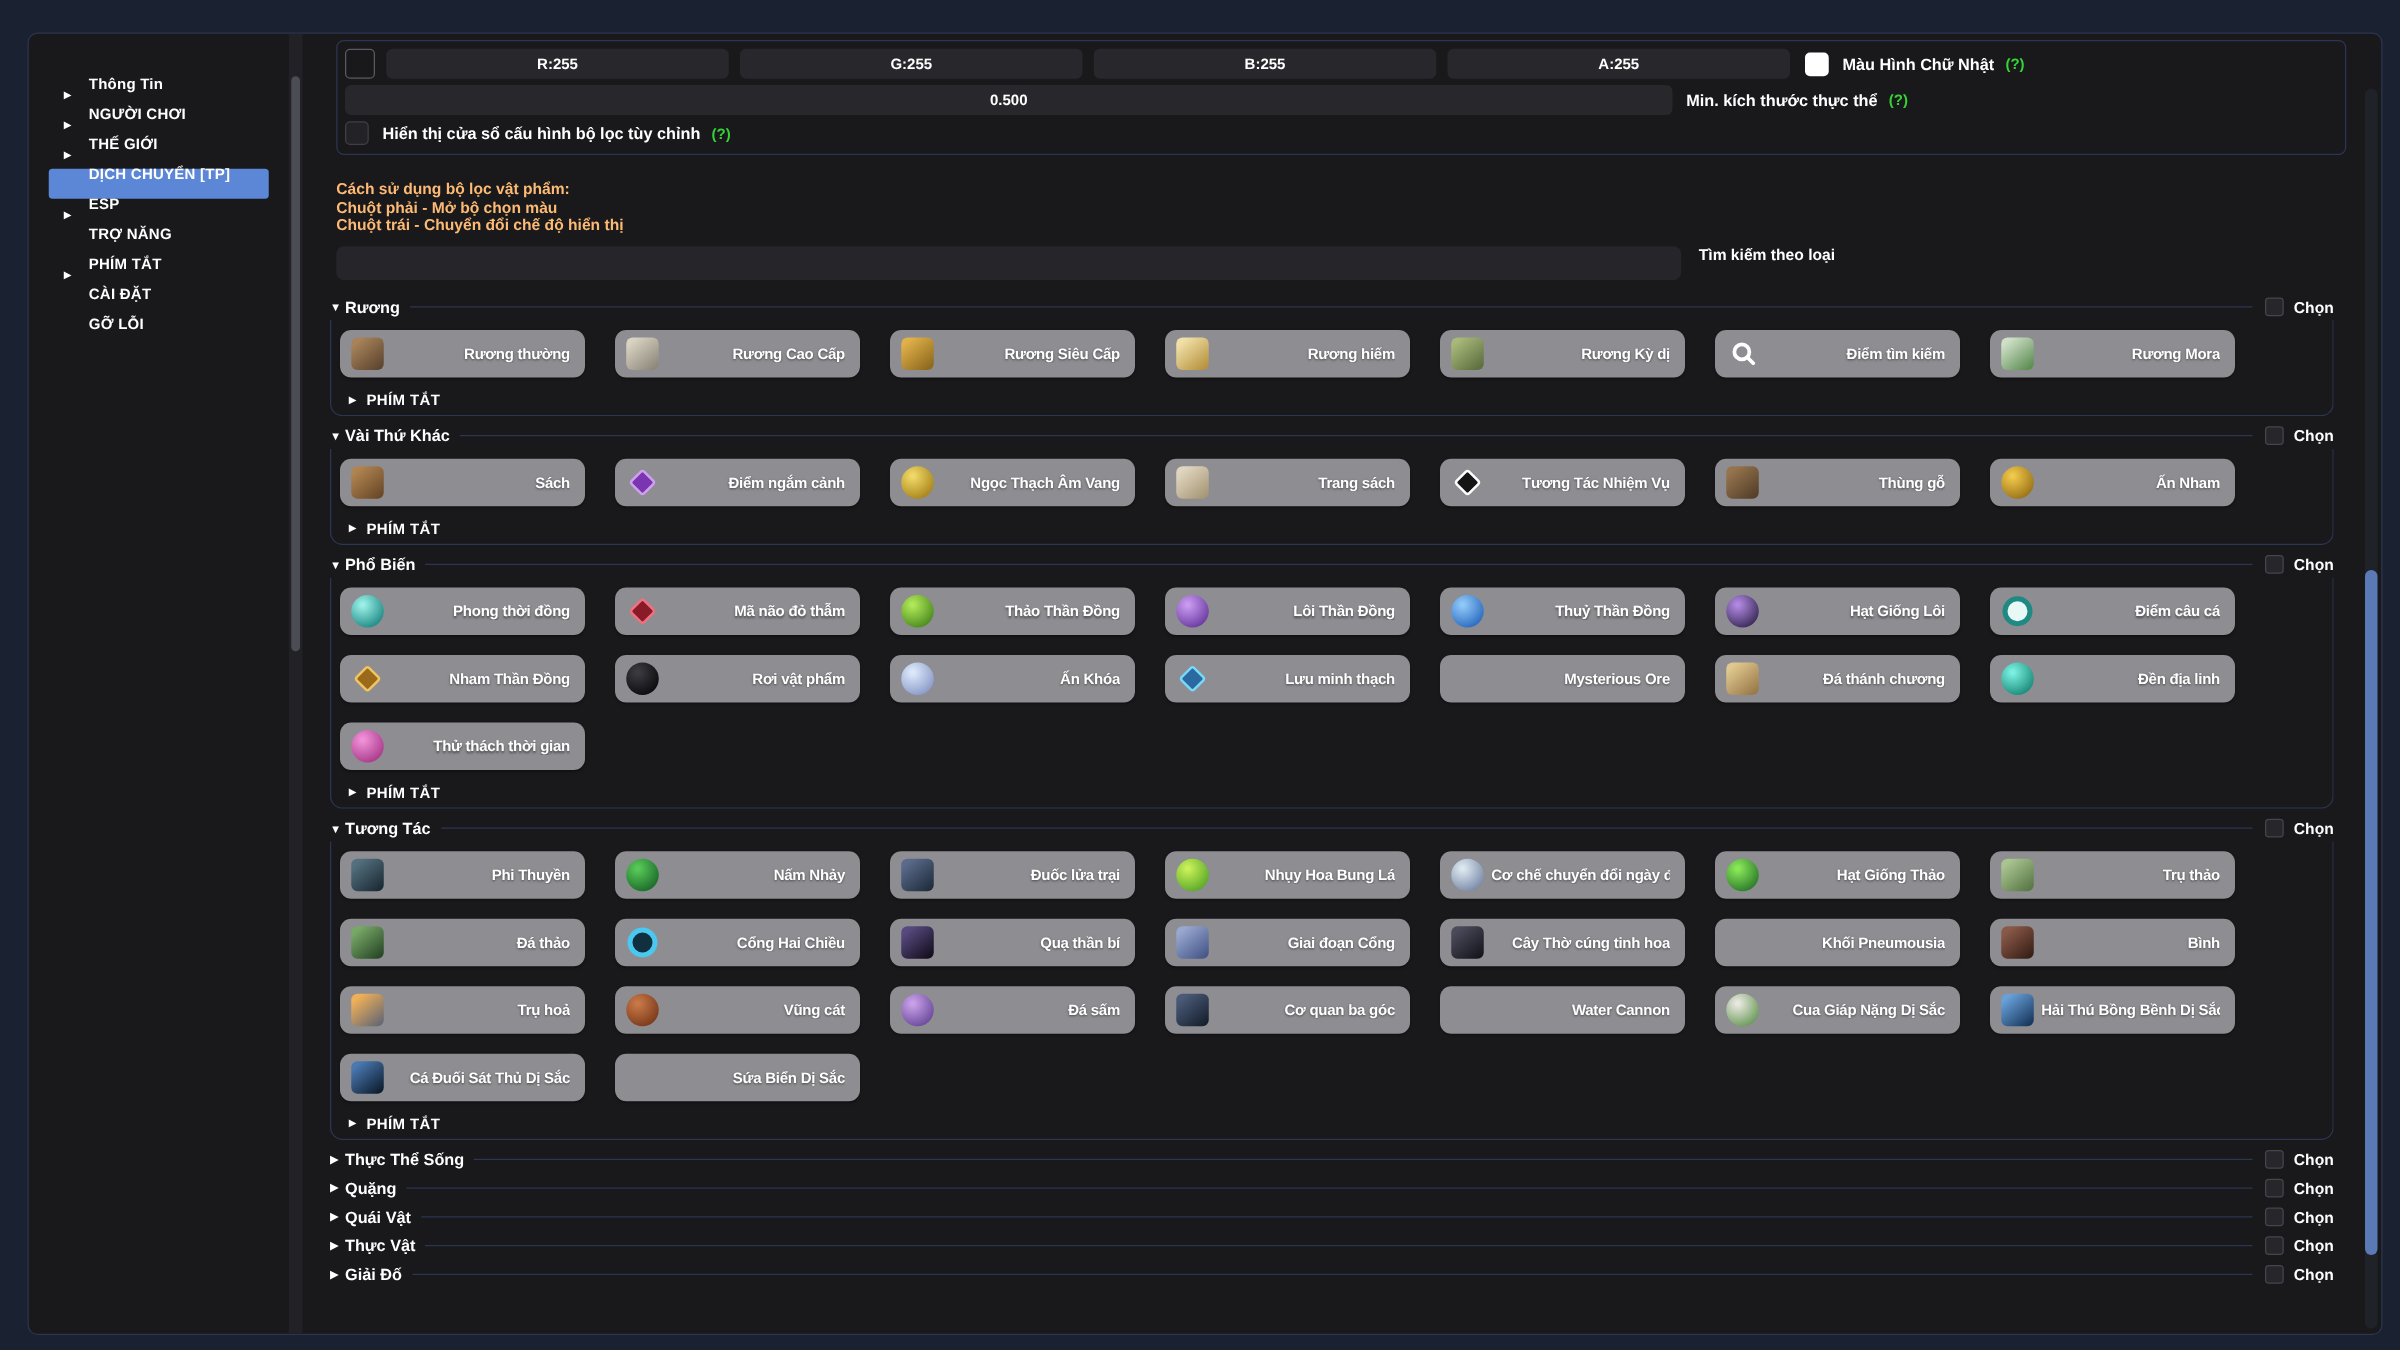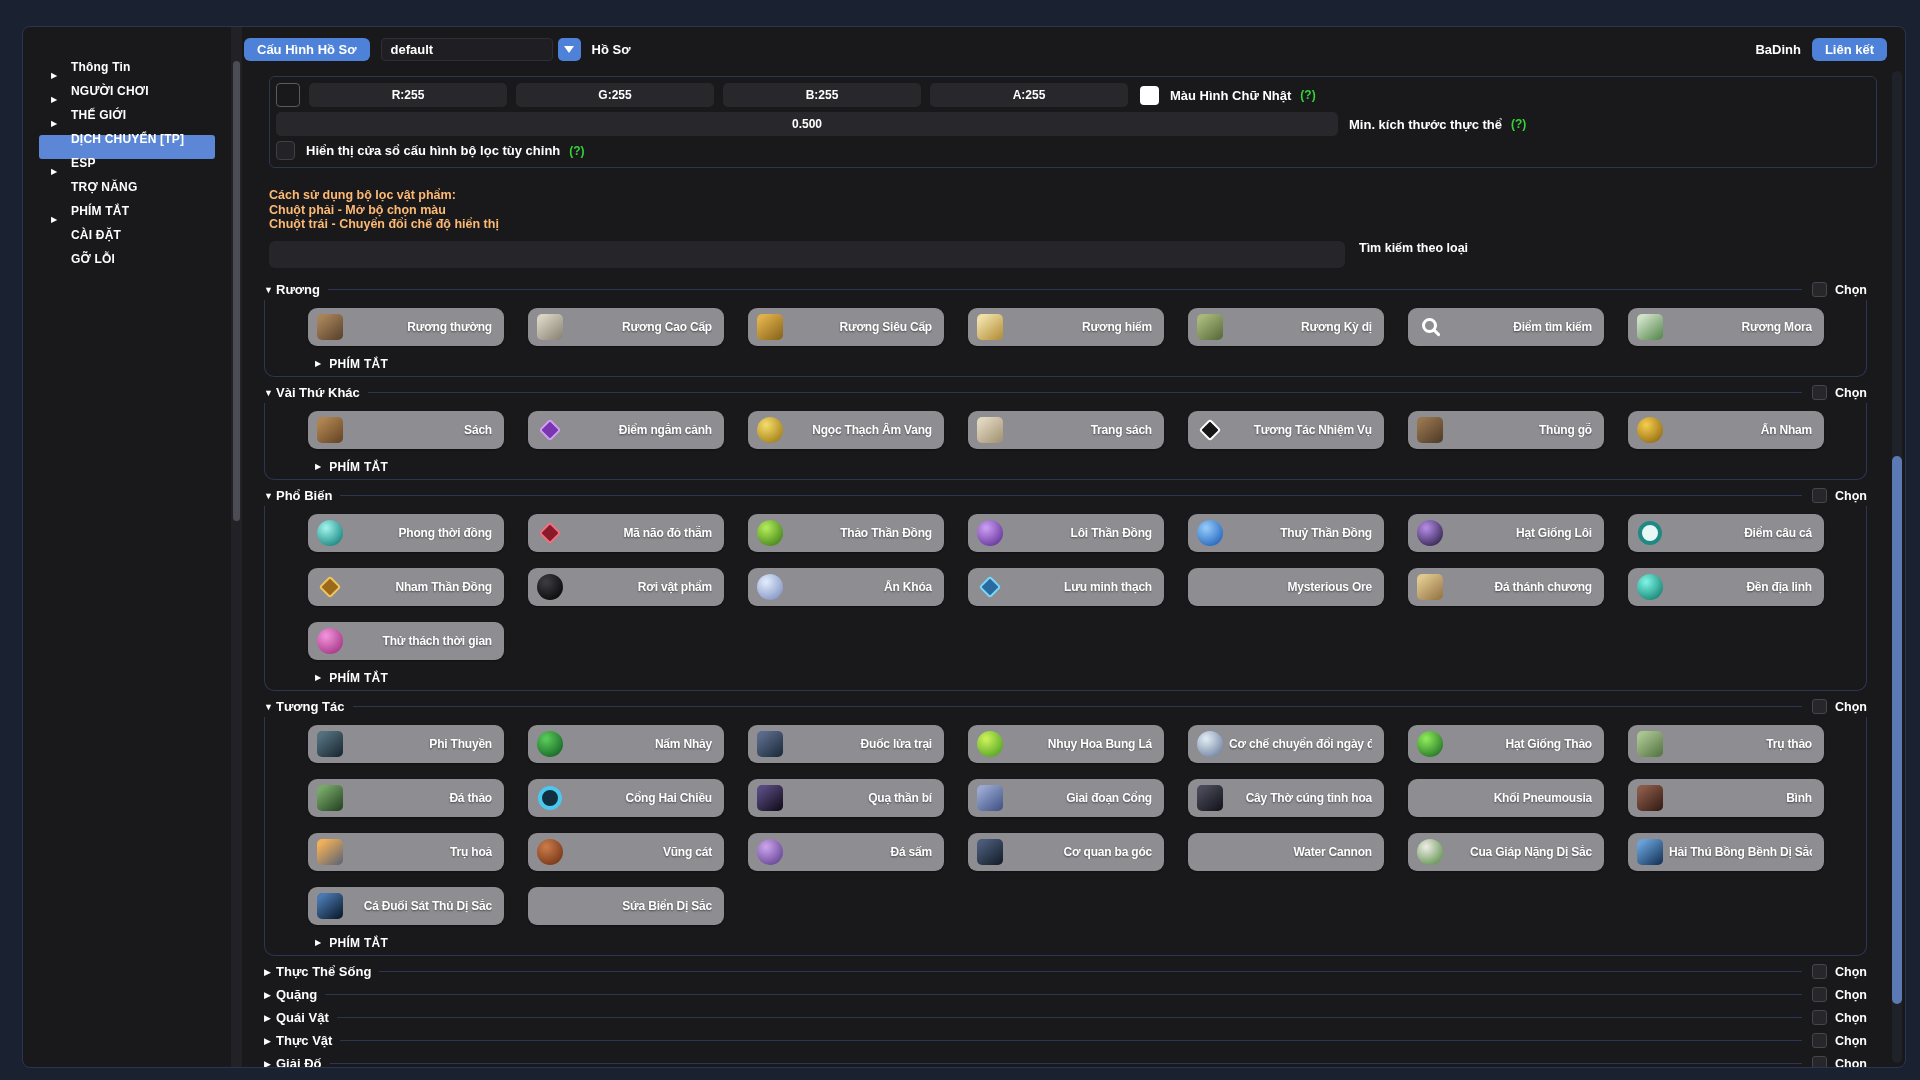--- a/index.html
+++ b/index.html
@@ -30,21 +30,21 @@
   .btn-blue{background:#4d82d8;border-radius:6px;height:23px;display:flex;align-items:center;padding:0 13px;font-size:13px;color:#fff;cursor:pointer;white-space:nowrap;}
   .select-box{width:172px;height:23px;background:#1f1f23;border:1px solid #2e2e36;border-radius:4px;display:flex;align-items:center;padding:0 9px;font-size:13px;box-sizing:border-box;}
   .arrow-btn{width:23px;height:23px;background:#4d82d8;border-radius:5px;display:flex;align-items:center;justify-content:center;margin-left:-6px;}
   .arrow-btn .caret{width:0;height:0;border-left:5px solid transparent;border-right:5px solid transparent;border-top:7px solid #fff;}
   .tb-label{font-size:13px;}
   .spacer{flex:1;}
   
   .cfg{margin:5px 28px 0 27px;border:1px solid #2b3652;border-radius:6px;padding:6px 6px 7px 6px;}
   .cfg-row{display:flex;align-items:center;margin-bottom:5px;}
   .cfg-row:last-child{margin-bottom:0;}
-  .cfg-left{width:852px;flex:0 0 auto;display:flex;align-items:center;gap:9px;}
+  .cfg-left{width:1156px;flex:0 0 auto;display:flex;align-items:center;gap:9px;}
   .swatch{width:22px;height:22px;background:#19191b;border:1px solid #5a5a62;border-radius:4px;flex:0 0 auto;}
   .field{flex:1;height:24px;background:#28282c;border-radius:5px;color:#fff;font-size:12px;text-align:center;line-height:24px;}
   .slider{width:1062px;height:24px;background:#28282c;border-radius:5px;text-align:center;line-height:24px;font-size:12px;flex:0 0 auto;}
   .chk{width:19px;height:19px;border-radius:4px;flex:0 0 auto;box-sizing:border-box;}
   .chk.on{background:#ffffff;}
   .chk.off{background:#232327;border:1px solid #3f3f46;}
   .cfg-label{font-size:13px;margin-left:11px;white-space:nowrap;}
   .help{color:#35d435;font-size:12px;margin-left:9px;}
   
   .instructions{margin:20px 0 0 27px;font-size:12.5px;line-height:14.5px;color:#fdba74;}
@@ -54,21 +54,21 @@
   
   .sections{margin:12px 38px 0 22px;}
   .sec{margin-bottom:6px;}
   .sec.collapsed{margin-bottom:3px;}
   .sec-header{height:20px;display:flex;align-items:center;cursor:pointer;}
   .sec-header .tri{font-size:9px;width:12px;flex:0 0 auto;}
   .sec-title{font-size:13px;white-space:nowrap;}
   .hline{flex:1;height:1px;background:#2b3652;margin:0 10px 0 8px;}
   .sel-box{width:15px;height:15px;background:#26262b;border:1px solid #45454d;border-radius:3px;flex:0 0 auto;box-sizing:border-box;}
   .sel-label{font-size:12.5px;margin-left:8px;white-space:nowrap;}
-  .sec-body{border:1px solid #2b3652;border-top:none;border-radius:0 0 10px 10px;padding-top:8px;padding-left:36px;}
+  .sec-body{border:1px solid #2b3652;border-top:none;border-radius:0 0 10px 10px;padding-top:8px;}
   .btn-grid{display:flex;flex-wrap:wrap;gap:16px 24px;padding:0 7px;}
   .shortcut-row{height:24px;display:flex;align-items:center;gap:8px;padding-left:14px;margin-top:6px;cursor:pointer;}
   .shortcut-row .tri{font-size:8px;}
   .shortcut-row .sc-lbl{font-size:12px;letter-spacing:.3px;}
   
   .item-btn{width:196px;height:38px;background:#8d8d92;border-radius:9px;display:flex;align-items:center;gap:6px;
     padding:0 12px 0 9px;box-sizing:border-box;cursor:pointer;box-shadow:0 1px 2px rgba(0,0,0,.35);}
   .item-btn .lbl{flex:1;text-align:right;color:#fff;font-size:12px;white-space:nowrap;overflow:hidden;
     text-shadow:0 1px 2px rgba(0,0,0,.5);letter-spacing:-.2px;}
   .icon{width:26px;height:26px;flex:0 0 auto;box-sizing:border-box;}
@@ -127,33 +127,20 @@
         </div>
       </div>
   </div>
 
   <div class="splitter">
     <div class="thumb"></div>
   </div>
 
   <div class="content">
 
-    <div class="topbar">
-      <div class="btn-blue">Cấu Hình Hồ Sơ</div>
-      <div class="select-box">
-        <span>default</span>
-      </div>
-      <div class="arrow-btn">
-        <span class="caret"></span>
-      </div>
-      <span class="tb-label">Hồ Sơ</span>
-      <span class="spacer"></span>
-      <span class="tb-label">BaDinh</span>
-      <div class="btn-blue">Liên kết</div>
-    </div>
 
     <div class="cfg">
       <div class="cfg-row">
         <div class="cfg-left">
           <span class="swatch"></span>
           <div class="field">R:255</div>
           <div class="field">G:255</div>
           <div class="field">B:255</div>
           <div class="field">A:255</div>
         </div>

